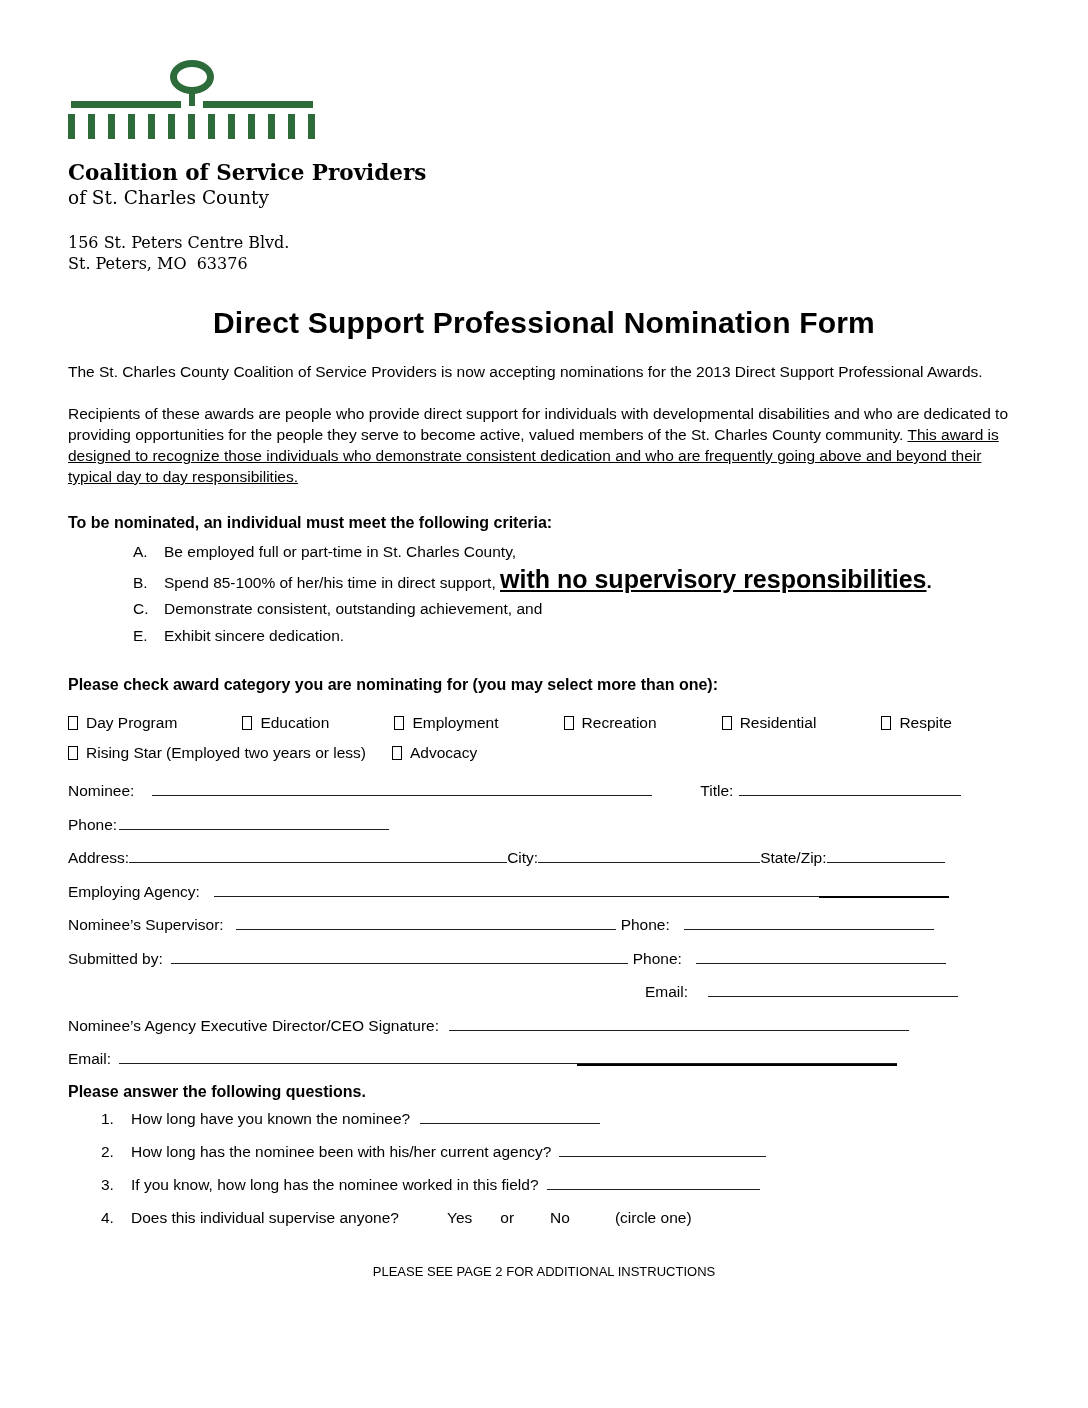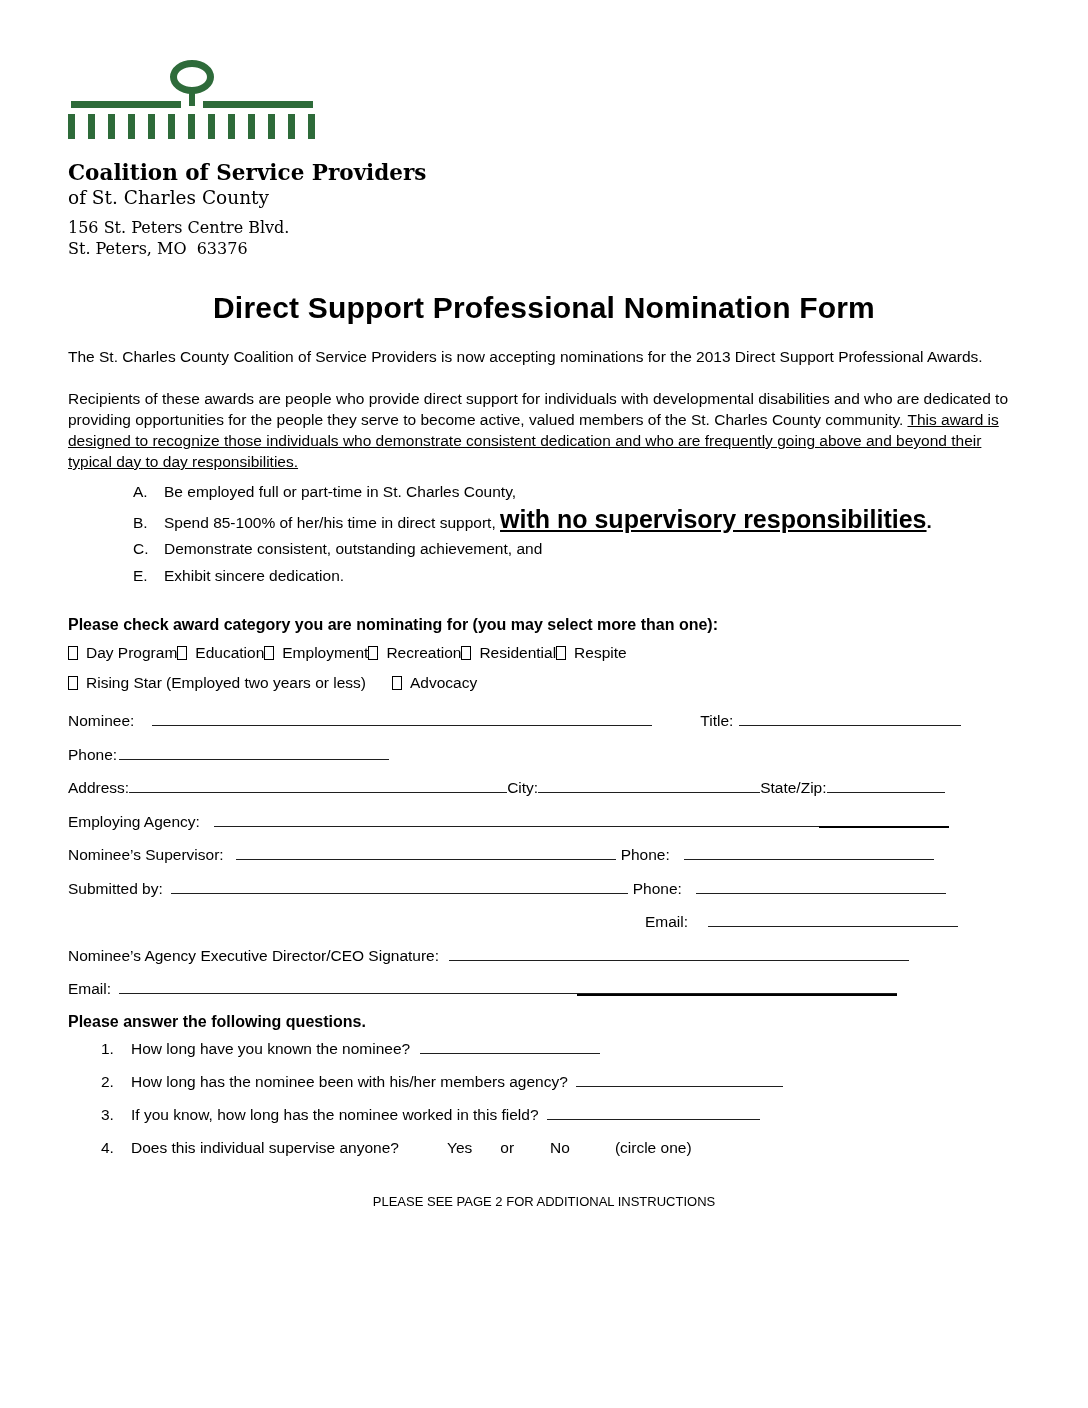--- a/index.html
+++ b/index.html
@@ -20,38 +20,38 @@
   }
   .logo-stem { width: 6px; height: 14px; background: var(--logo-green); margin: -2px auto 0; }
   .logo-bars { display: flex; gap: 22px; justify-content: center; margin-top: -5px; }
   .logo-bars .bar { width: 110px; height: 7px; background: var(--logo-green); }
   .logo-ticks { display: flex; gap: 13px; justify-content: center; margin-top: 6px; }
   .logo-ticks i { display: block; width: 7px; height: 25px; background: var(--logo-green); }
 
   .org-name1 { font-family: "DejaVu Serif", serif; font-weight: bold; font-size: 21.5px; margin-top: 17px; }
   .org-name2 { font-family: "DejaVu Serif", serif; font-weight: normal; font-size: 18.5px; margin-top: 2px; }
   .org-addr  { font-family: "DejaVu Serif", serif; font-size: 16px; line-height: 21px; white-space: pre; }
-  .org-addr.first { margin-top: 9px; }
+  .org-addr.first { margin-top: 24px; }
 
   
   .title { text-align: center; font-size: 30px; font-weight: bold; margin: 32px 0 0; letter-spacing: 0.2px; }
   .para { margin: 21px 0 0; line-height: 21px; text-align: left; }
   .u { text-decoration: underline; }
 
   .bold-head { font-weight: bold; font-size: 16px; margin: 27px 0 0; }
 
   
   .crit-list { margin-top: 7px; }
   .crit-item { line-height: 26.5px; }
   .crit-letter { display: inline-block; margin-left: 65px; width: 31px; }
   .crit-b { font-weight: bold; font-size: 25px; text-decoration: underline; }
   .crit-b-suffix { font-weight: bold; font-size: 19px; }
 
   
-  .cat-row1 { display: flex; justify-content: flex-start; width: 884px; margin-top: 10px; }
+  .cat-row1 { display: flex; justify-content: space-between; width: 884px; margin-top: 20px; }
   .cat-row2 { display: flex; gap: 26px; margin-top: 12px; }
   .cat-item { white-space: nowrap; }
   .cb {
     display: inline-block; width: 10px; height: 14px;
     border: 1.4px solid #000; margin-right: 8px; vertical-align: -2px; background: #fff;
   }
 
   
   .form-section { margin-top: 19px; }
   .frow { margin-bottom: 13.5px; line-height: 20px; white-space: nowrap; }
@@ -105,20 +105,21 @@
     <div class="org-name2">of St. Charles County</div>
     <div class="org-addr first">156 St. Peters Centre Blvd.</div>
     <div class="org-addr">St. Peters, MO  63376</div>
   </header>
 
   <h1 class="title">Direct Support Professional Nomination Form</h1>
 
   <p class="para">The St. Charles County Coalition of Service Providers is now accepting nominations for the 2013 Direct Support Professional Awards.</p>
   <p class="para"><span>Recipients of these awards are people who provide direct support for individuals with developmental disabilities and who are dedicated to providing opportunities for the people they serve to become active, valued members of the St. Charles County community. </span><span class="u">This award is designed to recognize those individuals who demonstrate consistent dedication and who are frequently going above and beyond their typical day to day responsibilities.</span></p>
 
+  <p class="bold-head">To be nominated, an individual must meet the following criteria:</p>
   <div class="crit-list">
     <div class="crit-item"><span class="crit-letter">A.</span><span>Be employed full or part-time in St. Charles County,</span></div>
     <div class="crit-item"><span class="crit-letter">B.</span><span>Spend 85-100% of her/his time in direct support, </span><span class="crit-b">with no supervisory responsibilities</span><span class="crit-b-suffix">.</span></div>
     <div class="crit-item"><span class="crit-letter">C.</span><span>Demonstrate consistent, outstanding achievement, and</span></div>
     <div class="crit-item"><span class="crit-letter">E.</span><span>Exhibit sincere dedication.</span></div>
   </div>
 
   <p class="bold-head">Please check award category you are nominating for (you may select more than one):</p>
   <div class="cat-row1">
     <span class="cat-item"><span class="cb"></span><span>Day Program</span></span>
@@ -162,21 +163,21 @@
       <span>Email:</span><span class="ln" style="width:778px;margin-left:8px;"><i class="ov ov-mid"></i></span>
     </div>
   </div>
 
   <p class="bold-head" style="margin-top:6px;">Please answer the following questions.</p>
   <div class="q-list">
     <div class="q-item">
       <span class="q-num">1.</span><span>How long have you known the nominee?</span><span class="ln" style="width:180px;margin-left:10px;"></span>
     </div>
     <div class="q-item">
-      <span class="q-num">2.</span><span>How long has the nominee been with his/her members agency?</span><span class="ln" style="width:207px;margin-left:8px;"></span>
+      <span class="q-num">2.</span><span>How long has the nominee been with his/her current agency?</span><span class="ln" style="width:207px;margin-left:8px;"></span>
     </div>
     <div class="q-item">
       <span class="q-num">3.</span><span>If you know, how long has the nominee worked in this field?</span><span class="ln" style="width:213px;margin-left:8px;"></span>
     </div>
     <div class="q-item">
       <span class="q-num">4.</span><span>Does this individual supervise anyone?</span><span class="q4-yes">Yes</span><span class="q4-or">or</span><span class="q4-no">No</span><span class="q4-circle">(circle one)</span>
     </div>
   </div>
 
   <div class="footer">PLEASE SEE PAGE 2 FOR ADDITIONAL INSTRUCTIONS</div>

